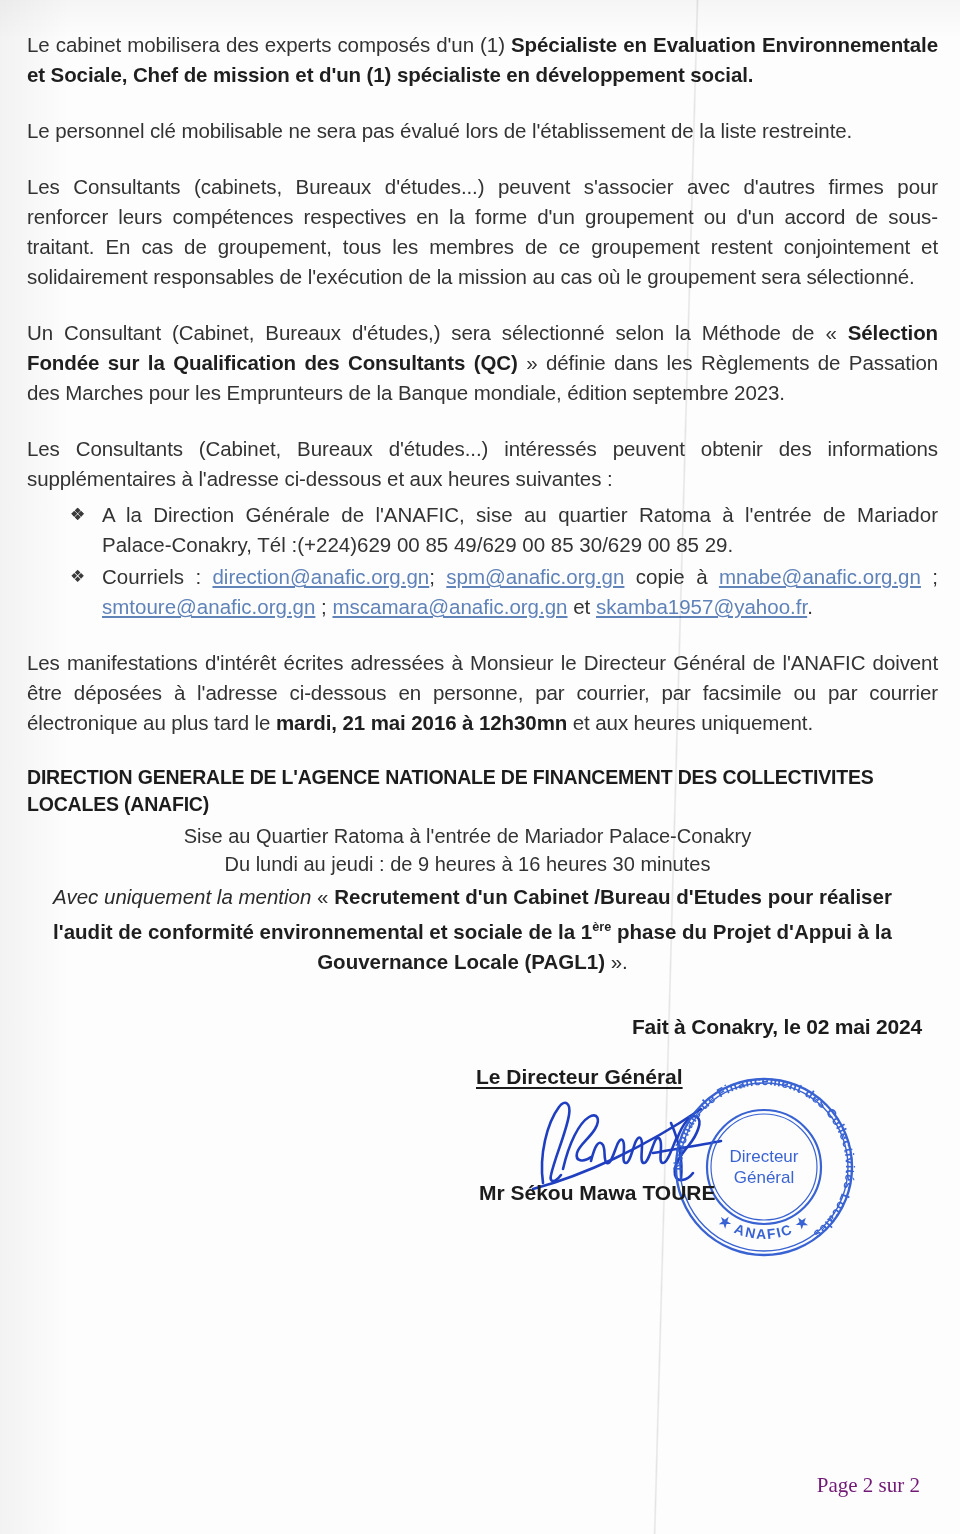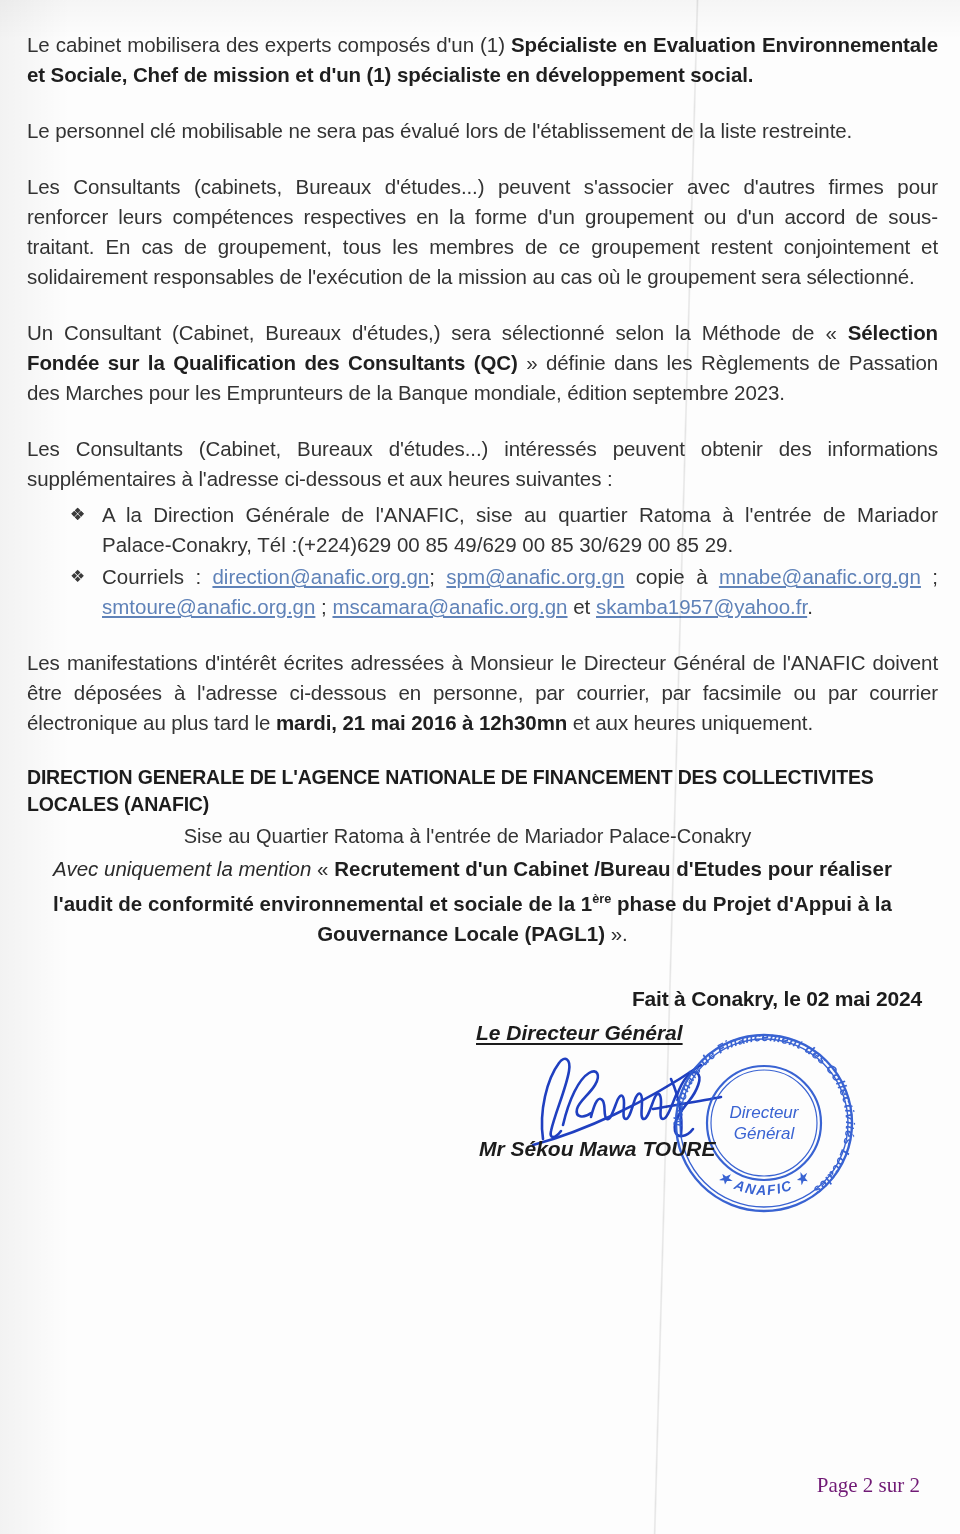--- a/index.html
+++ b/index.html
@@ -134,23 +134,22 @@
     text-align: right;
     font-size: 21px;
     font-weight: 700;
     color: #1c1c1c;
     margin: 38px 16px 0 0;
     letter-spacing: -0.2px;
   }
 
   .sign-block {
     position: relative;
-    margin-top: 10px;
+    margin-top: 26px;
     height: 190px;
-    font-style: italic;
   }
   .sign-title {
     position: absolute;
     left: 449px;
     top: 0;
     font-size: 21px;
     font-weight: 700;
     color: #1c1c1c;
     text-decoration: underline;
     text-underline-offset: 3px;
@@ -225,20 +224,21 @@
         <span>Courriels : </span><a class="mail" href="#">direction@anafic.org.gn</a><span>; </span><a class="mail" href="#">spm@anafic.org.gn</a><span> copie à </span><a class="mail" href="#">mnabe@anafic.org.gn</a><span> ; </span><a class="mail" href="#">smtoure@anafic.org.gn</a><span> ; </span><a class="mail" href="#">mscamara@anafic.org.gn</a><span> et </span><a class="mail" href="#">skamba1957@yahoo.fr</a><span>.</span>
       </li>
     </ul>
 
     <p class="body"><span>Les manifestations d'intérêt écrites adressées à Monsieur le Directeur Général de l'ANAFIC doivent être déposées à l'adresse ci-dessous en personne, par courrier, par facsimile ou par courrier électronique au plus tard le </span><b>mardi, 21 mai 2016 à 12h30mn</b><span> et aux heures uniquement.</span></p>
 
     <p class="addr-heading">DIRECTION GENERALE DE L'AGENCE NATIONALE DE FINANCEMENT DES COLLECTIVITES LOCALES (ANAFIC)</p>
 
     <div class="addr-center">
       <span class="ln">Sise au Quartier Ratoma à l'entrée de Mariador Palace-Conakry</span>
+      <span class="ln">Du lundi au jeudi : de 9 heures à 16 heures 30 minutes</span>
     </div>
 
     <p class="mention"><span class="lead">Avec uniquement la mention</span><span> « </span><b>Recrutement d'un Cabinet /Bureau d'Etudes pour réaliser l'audit de conformité environnemental et sociale de la 1</b><b><sup>ère</sup></b><b> phase du Projet d'Appui à la Gouvernance Locale (PAGL1)</b><span> ».</span></p>
 
     <p class="fait">Fait à Conakry, le 02 mai 2024</p>
 
     <div class="sign-block">
 
       <span class="sign-title">Le Directeur Général</span>
 

